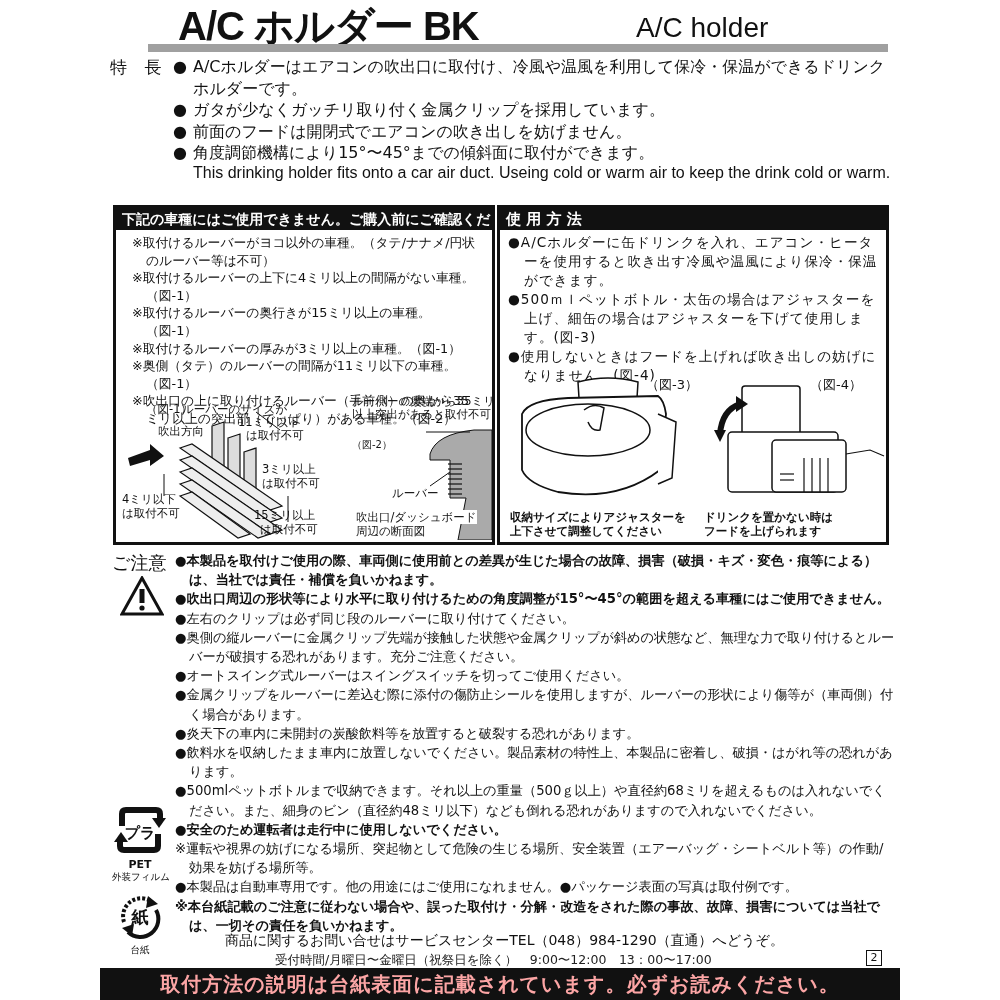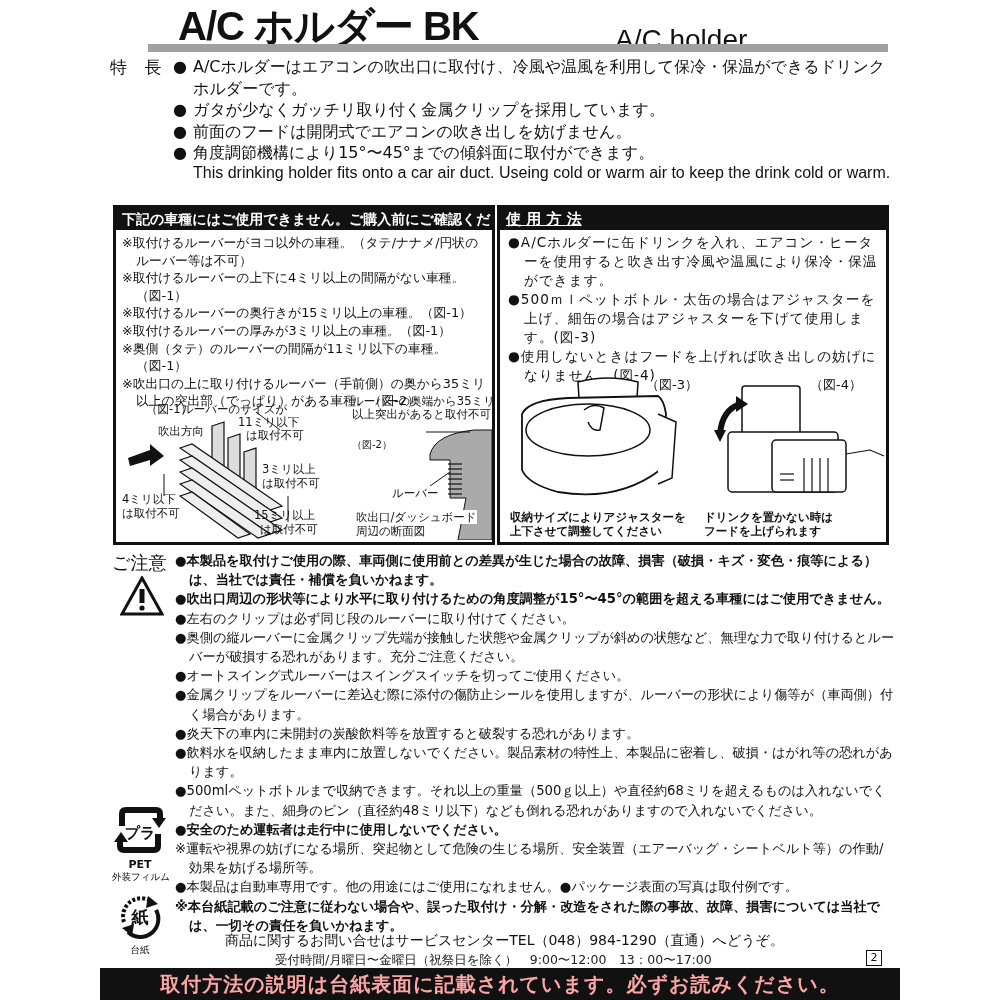--- a/index.html
+++ b/index.html
@@ -2,35 +2,35 @@
 <html><head>
 <meta charset="utf-8">
 <style>
   html, body { margin:0; padding:0; background:#ffffff; }
   body { width:1000px; height:1000px; position:relative; overflow:hidden;
          font-family:"DejaVu Sans", "Liberation Sans", sans-serif; color:#111; }
   .abs { position:absolute; }
   
   .title { left:178px; top:4px; font-size:40px; font-weight:bold; letter-spacing:-1px; white-space:nowrap; line-height:44px;
            font-family:"Liberation Sans", "DejaVu Sans", sans-serif; }
-  .subtitle { left:615px; top:12px; font-size:28px; white-space:nowrap; line-height:32px;
-           font-family:"Liberation Sans", "DejaVu Sans", sans-serif;margin-top:12px; }
+  .subtitle { left:636px; top:12px; font-size:28px; white-space:nowrap; line-height:32px;
+           font-family:"Liberation Sans", "DejaVu Sans", sans-serif; }
   .rule { left:148px; top:44px; width:740px; height:8px; background:#a0a0a0; }
   
   .feat-label { left:110px; top:56px; font-size:17px; white-space:nowrap; letter-spacing:6px; }
   .feat-list { left:173px; top:56px; width:715px; font-size:16px; line-height:21.5px; margin:0; padding:0; list-style:none; }
   .feat-list li { position:relative; padding-left:20px; }
   .feat-list li .b { position:absolute; left:0; top:0; }
   .feat-en { left:193px; top:163px; width:700px; font-size:16px; line-height:19px; font-family:"Liberation Sans", sans-serif; }
   
   .box { border:3px solid #111; box-sizing:border-box; background:#fff; }
   .box-head { background:#111; color:#fff; font-size:14px; font-weight:bold; height:22px; line-height:22px; padding-left:6px; white-space:nowrap; overflow:hidden; }
   .box-left { left:113px; top:205px; width:382px; height:340px; }
   .box-right { left:497px; top:205px; width:392px; height:340px; }
-  .rest-list { list-style:none; margin:4px 0 0 0; padding:0 6px; font-size:12.8px; line-height:17.6px; }
+  .rest-list { list-style:none; margin:4px 0 0 0; padding:0 16px; font-size:12.8px; line-height:17.6px; }
   .rest-list li { padding-left:14px; text-indent:-14px; }
   .usage-list { list-style:none; margin:3px 0 0 0; padding:0 8px; font-size:13.6px; line-height:19px; letter-spacing:1px; }
   .usage-list li { padding-left:16px; text-indent:-16px; }
   .fig-label { font-size:11.5px; line-height:14px; white-space:nowrap; }
   
   .caution-label { left:112px; top:551px; font-size:18px; white-space:nowrap; }
   .caution-list { left:175px; top:551px; width:720px; list-style:none; margin:0; padding:0; font-size:13.2px; line-height:19.2px; }
   .caution-list li { padding-left:14px; text-indent:-14px; }
   .caution-list li.bold { font-weight:bold; }
   .contact { left:225px; top:932px; font-size:14px; white-space:nowrap; }
@@ -116,21 +116,21 @@
     <div class="abs fig-label" style="left:2px; top:0px;">ルーバーの奥端から35ミリ</div>
     <div class="abs fig-label" style="left:2px; top:13px;">以上突出があると取付不可</div>
     <div class="abs fig-label" style="left:2px; top:12px; font-size:10px;margin-top:32px;">（図-2）</div>
     <div class="abs fig-label" style="left:42px; top:92px;">ルーバー</div>
     <div class="abs fig-label" style="left:6px; top:116px; background:#fff;">吹出口/ダッシュボード</div>
     <div class="abs fig-label" style="left:6px; top:130px;">周辺の断面図</div>
   </div>
 </div>
 
 <div class="abs box box-right">
-  <div class="box-head" style="font-size:15px;text-decoration:underline;">使 用 方 法</div>
+  <div class="box-head" style="font-size:15px;">使 用 方 法</div>
   <ul class="usage-list">
     <li>●A/Cホルダーに缶ドリンクを入れ、エアコン・ヒーターを使用すると吹き出す冷風や温風により保冷・保温ができます。</li>
     <li>●500ｍｌペットボトル・太缶の場合はアジャスターを上げ、細缶の場合はアジャスターを下げて使用します。(図-3)</li>
     <li>●使用しないときはフードを上げれば吹き出しの妨げになりません。(図-4)</li>
   </ul>
 
   <div class="abs" style="left:8px; top:166px; width:200px; height:168px;">
     <svg width="200" height="130">
       <path d="M70,8 Q100,0 130,8 L128,40 L72,40 Z" fill="#fff" stroke="#111" stroke-width="1.5"></path>
       <path d="M14,40 Q20,26 60,24 L150,22 Q156,26 158,40 L152,96 Q110,128 50,118 Q20,110 14,96 Z" fill="#fff" stroke="#111" stroke-width="1.8"></path>

